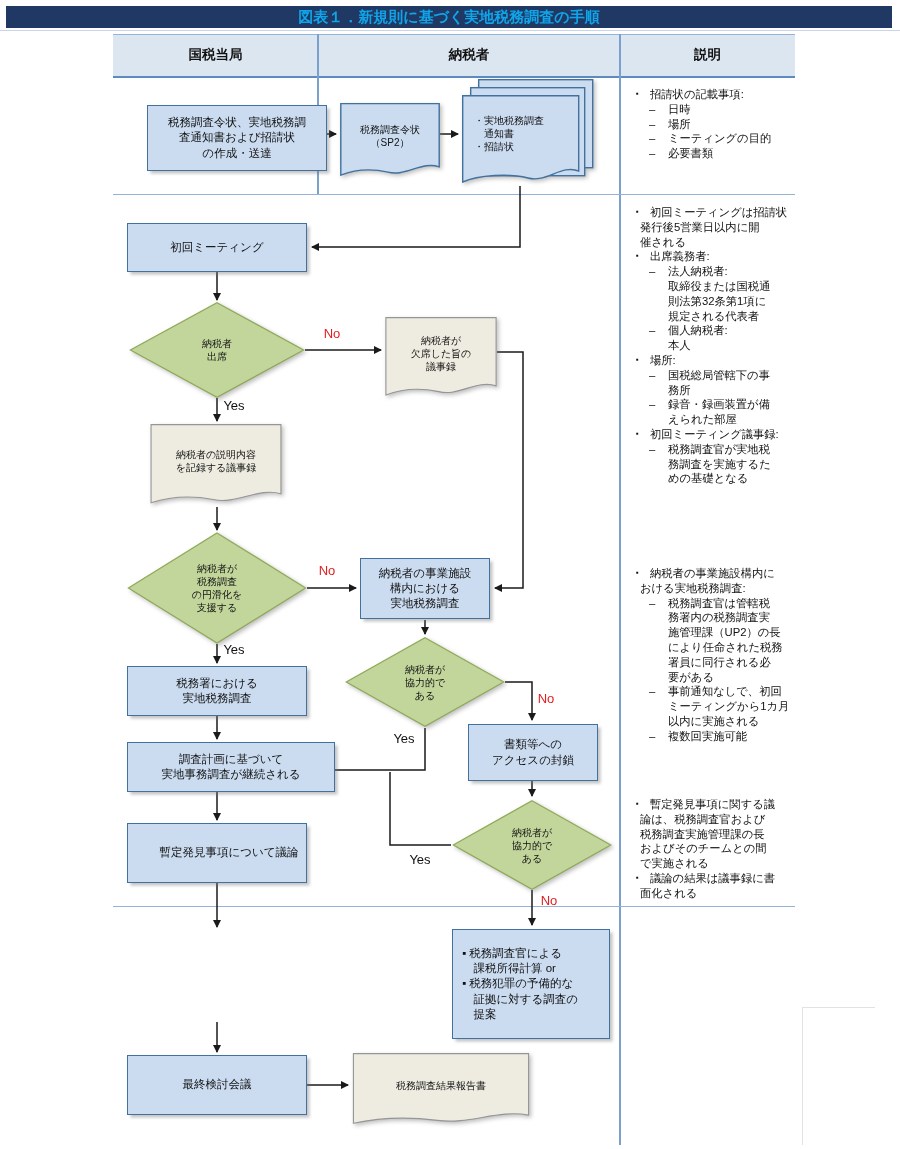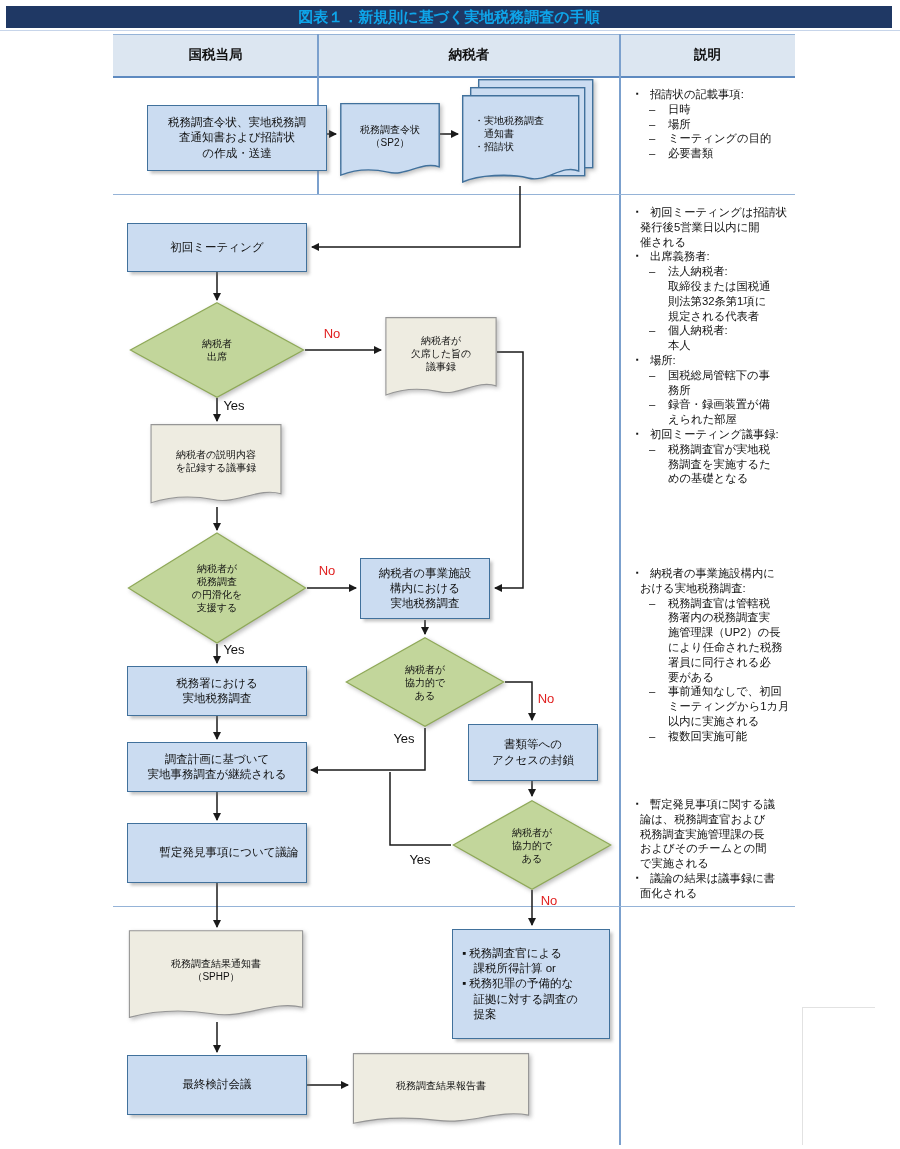--- a/index.html
+++ b/index.html
@@ -128,32 +128,25 @@
     </svg>
     <div class="shape-text full">納税者が
 税務調査
 の円滑化を
 支援する</div>
   </div>
 
   <div class="node rect" style="left:127px;top:666px;width:180px;height:50px;font-family:Liberation Serif, serif;">税務署における
 実地税務調査</div>
 
-  <div class="node rect" style="left:127px;top:742px;width:180px;height:50px;">調査計画に基づいて
+  <div class="node rect" style="left:127px;top:742px;width:208px;height:50px;">調査計画に基づいて
 実地事務調査が継続される</div>
 
   <div class="node rect" style="left:127px;top:823px;width:180px;height:60px;padding-left:24px;">暫定発見事項について議論</div>
 
-  <div class="node" style="left:128px;top:930px;width:176px;height:92px;">
-    <svg class="shape-svg" viewBox="0 0 100 100" preserveAspectRatio="none">
-      <path class="doc-path-cream" d="M0.8,0.8 H99.2 V84 C82,76 66,97 48,91 C31,86 14,88 0.8,95 Z" vector-effect="non-scaling-stroke"></path>
-    </svg>
-    <div class="shape-text">税務調査結果通知書
-（SPHP）</div>
-  </div>
 
   <div class="node rect" style="left:127px;top:1055px;width:180px;height:60px;">最終検討会議</div>
 
   <div class="node" style="left:340px;top:103px;width:100px;height:76px;">
     <svg class="shape-svg" viewBox="0 0 100 100" preserveAspectRatio="none">
       <path class="doc-path-blue" d="M0.8,0.8 H99.2 V84 C82,76 66,97 48,91 C31,86 14,88 0.8,95 Z" vector-effect="non-scaling-stroke"></path>
     </svg>
     <div class="shape-text">税務調査令状
 （SP2）</div>
   </div>

